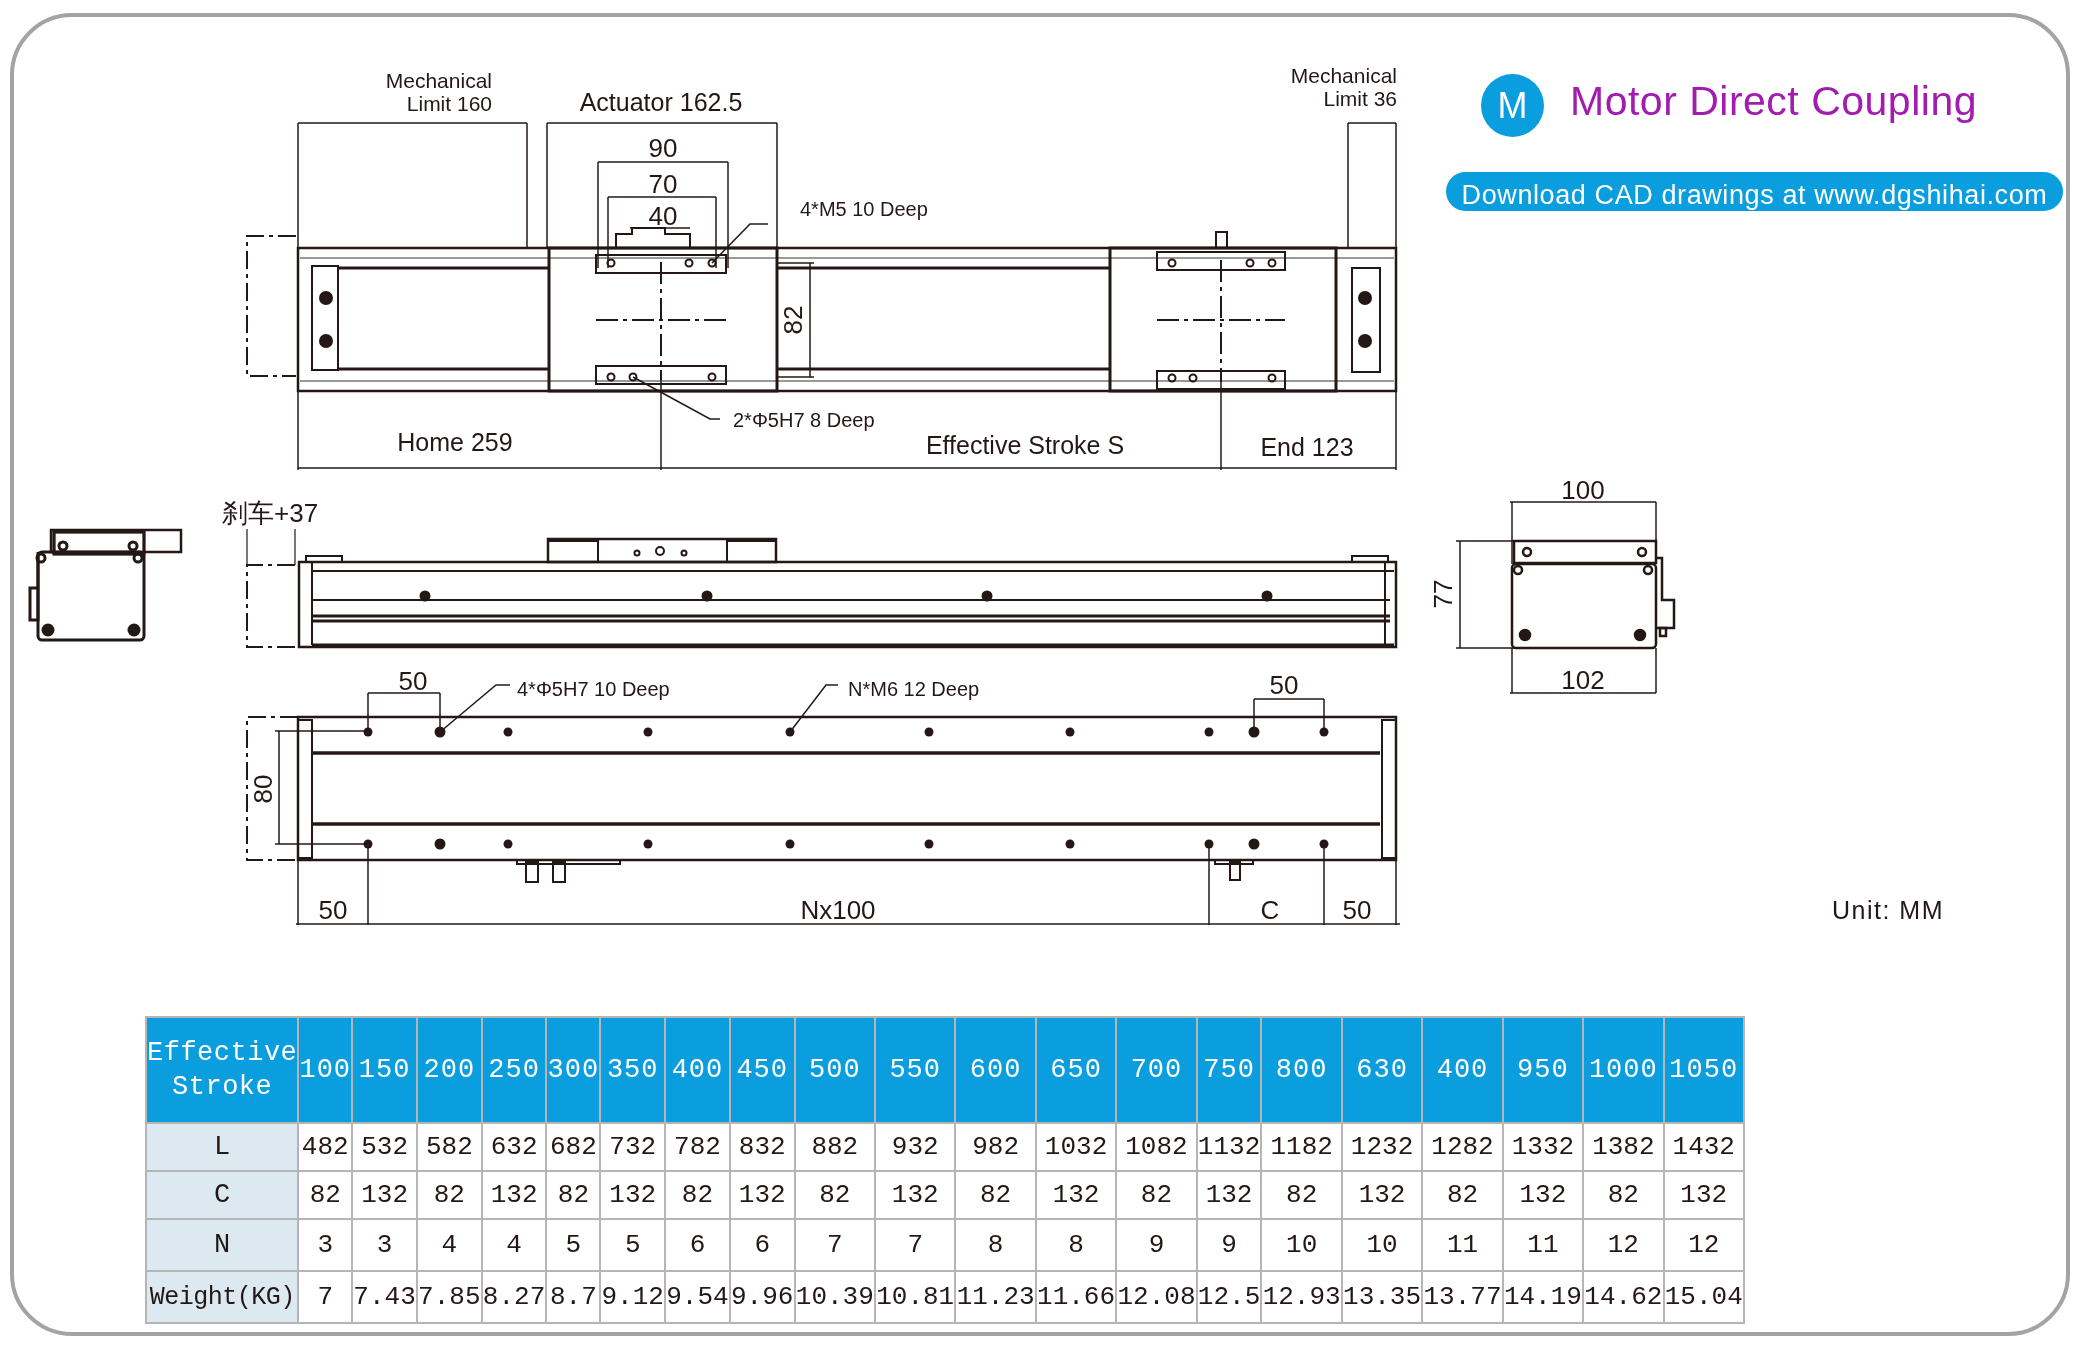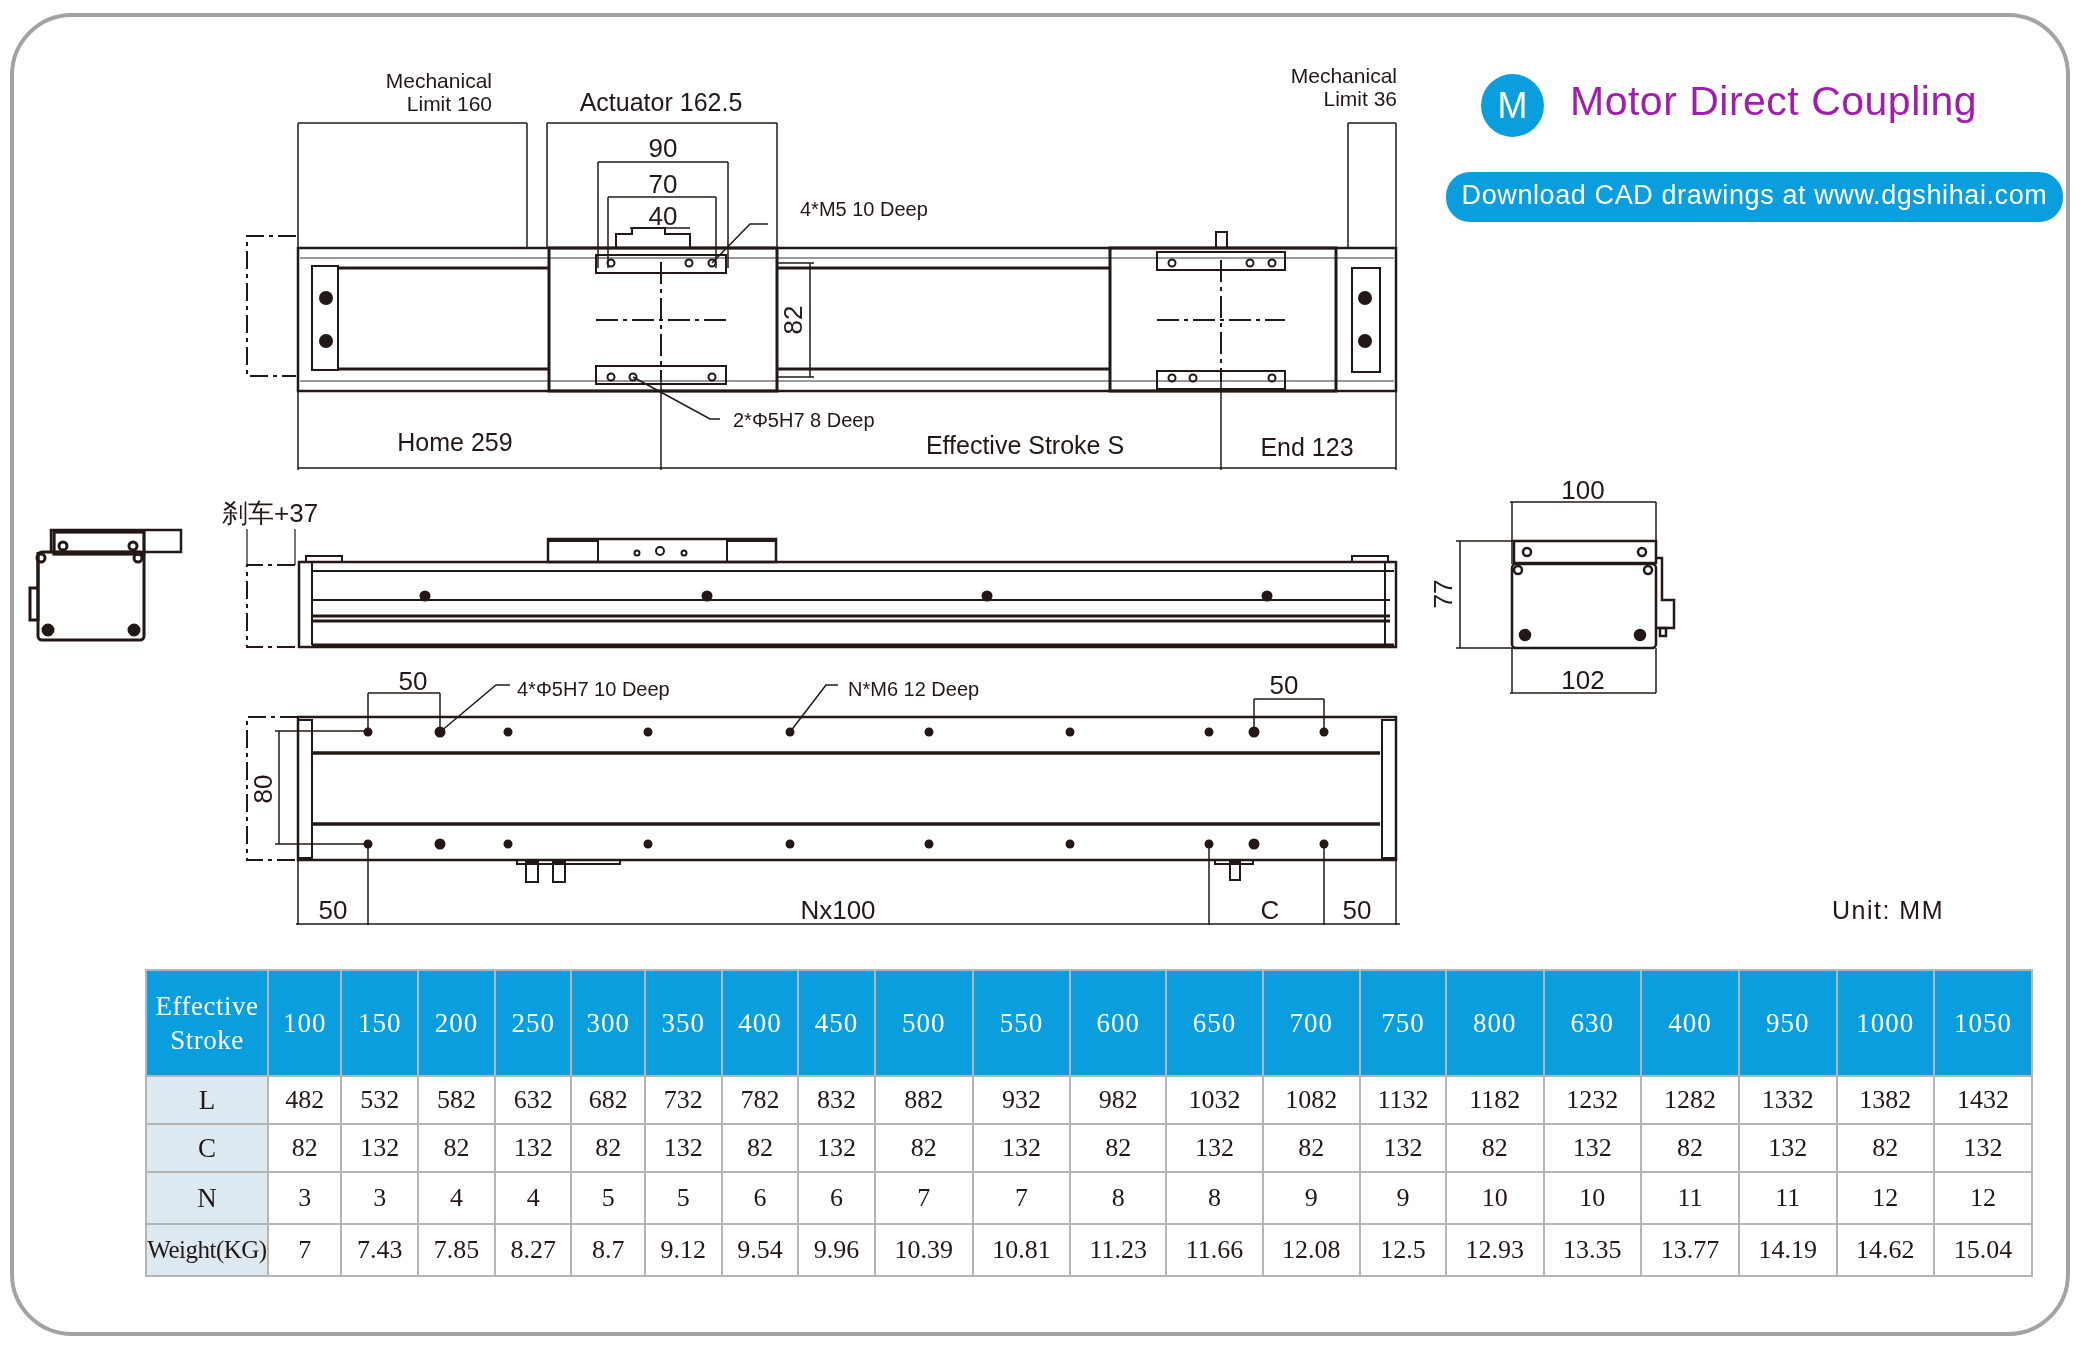--- a/index.html
+++ b/index.html
@@ -1,24 +1,24 @@
 <!DOCTYPE html>
 <html><head>
 <meta charset="utf-8">
 <style>
   html, body { margin:0; padding:0; background:#ffffff; }
   body { width:2087px; height:1359px; position:relative; overflow:hidden; font-family:"Liberation Sans", sans-serif; color:#231815; }
   .frame { position:absolute; left:10px; top:13px; width:2060px; height:1323px; border:4px solid #a3a3a3; border-radius:62px; box-sizing:border-box; }
   .badge { position:absolute; left:1481px; top:74px; width:63px; height:63px; border-radius:50%; background:#0b9ede; color:#fff; font-size:36px; line-height:63px; text-align:center; }
   .title { position:absolute; left:1570px; top:78px; font-size:41px; letter-spacing:0.5px; color:#a21caf; white-space:nowrap; }
-  .pill { position:absolute; left:1446px; top:172px; width:617px; height:50px; border-radius:24px; background:#0b9ede; color:#fff; font-size:27px; line-height:47px; text-align:center; letter-spacing:0.6px; white-space:nowrap; }
+  .pill { position:absolute; left:1446px; top:172px; width:617px; height:39px; border-radius:24px; background:#0b9ede; color:#fff; font-size:27px; line-height:47px; text-align:center; letter-spacing:0.6px; white-space:nowrap; }
   .unit { position:absolute; left:1832px; top:888px; font-size:25px; letter-spacing:1.5px; color:#231815;margin-top:8px; }
   svg.drawing { position:absolute; left:0; top:0; }
   .dl { font-family:"Liberation Sans", sans-serif; fill:#231815; }
-  table.spec { position:absolute; left:145px; top:969px; width:1888px; border-collapse:collapse; font-family:Liberation Serif, serif; }
+  table.spec { position:absolute; left:145px; top:1016px; width:1600px; border-collapse:collapse; font-family:Liberation Mono, monospace; }
   table.spec td, table.spec th { border:2px solid #b5b5b5; text-align:center; padding:0; }
   table.spec thead th { background:#0b9ede; color:#ffffff; font-weight:normal; font-size:27px; height:104px; letter-spacing:1px; }
   table.spec thead th.rowhead { font-size:27px; line-height:34px; letter-spacing:0.5px; width:120px; }
   table.spec tbody th { background:#dce9f0; font-weight:normal; font-size:27px; color:#231815; }
   table.spec tbody td { font-size:26px; color:#231815; background:#fff; }
   table.spec tbody tr.r-L td, table.spec tbody tr.r-L th { height:46px; }
   table.spec tbody tr.r-C td, table.spec tbody tr.r-C th { height:46px; }
   table.spec tbody tr.r-N td, table.spec tbody tr.r-N th { height:50px; }
   table.spec tbody tr.r-W td, table.spec tbody tr.r-W th { height:50px; }
   table.spec tbody tr.r-W th { font-size:25px; letter-spacing:-0.5px; }

